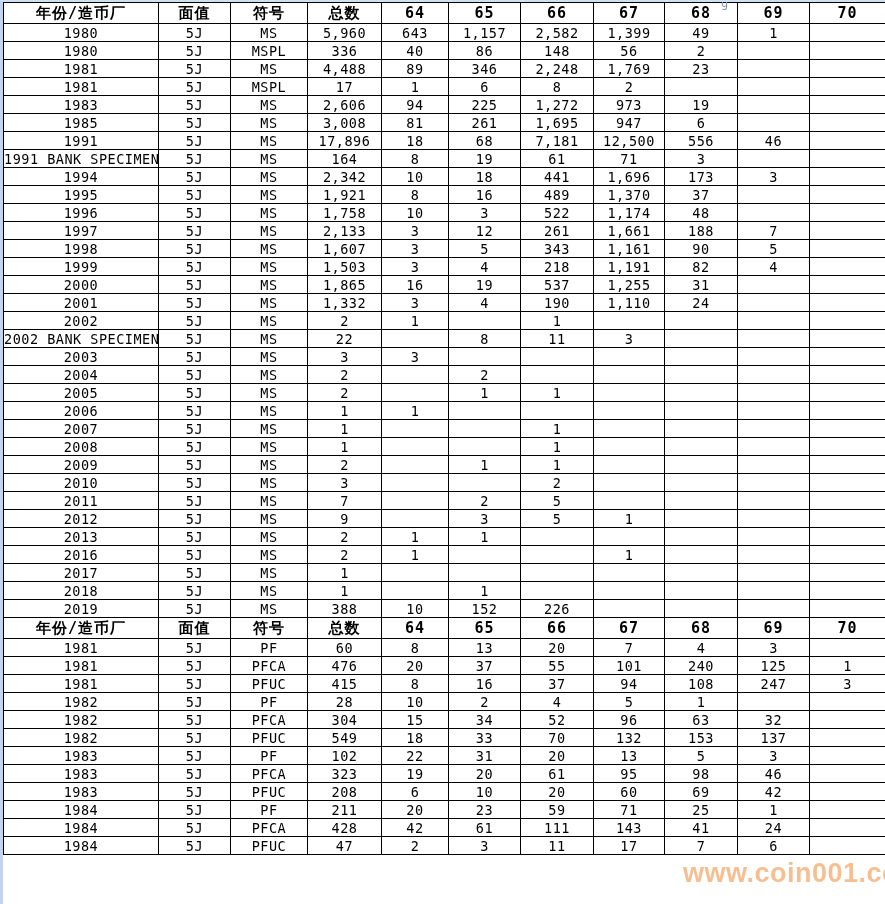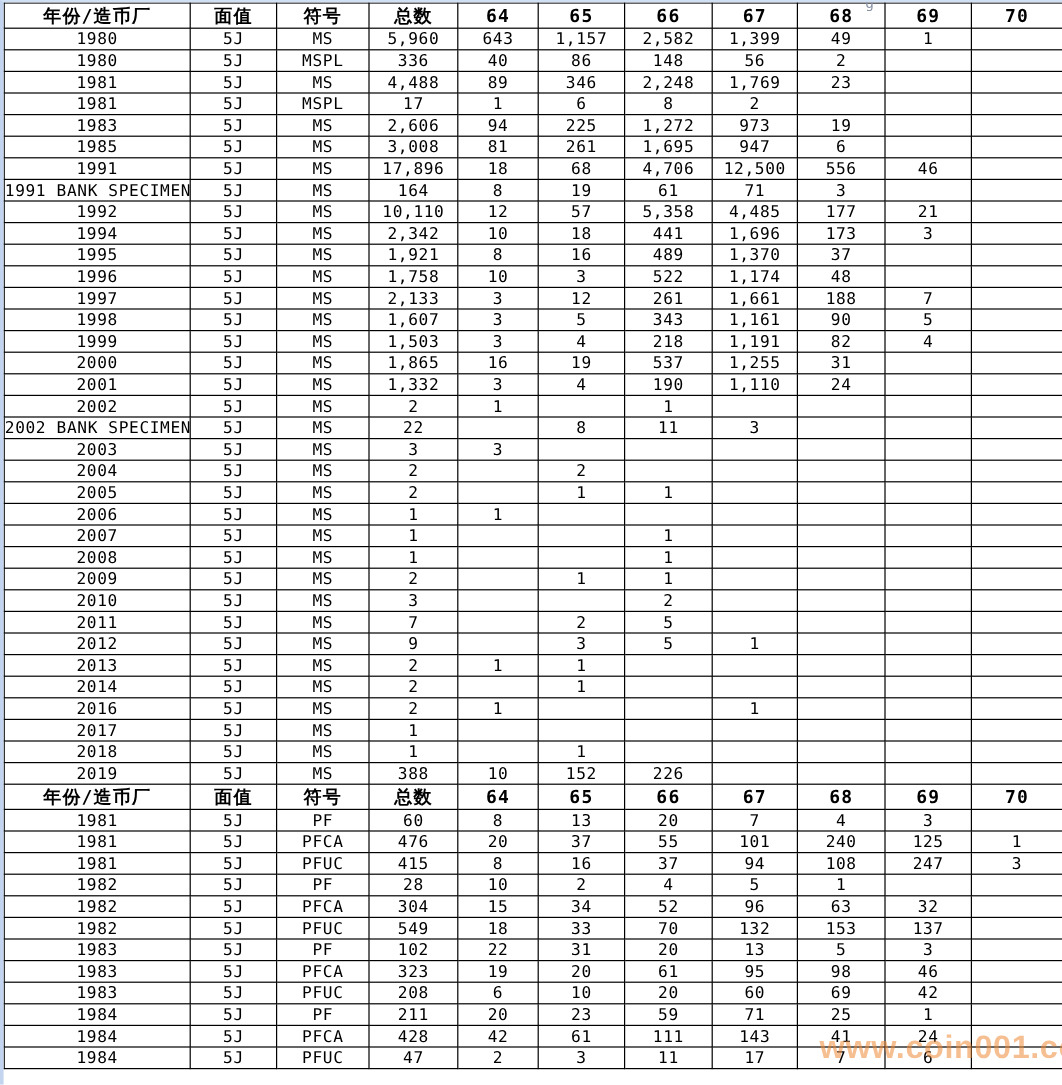--- a/index.html
+++ b/index.html
@@ -182,50 +182,37 @@
           <td></td>
           <td></td>
         </tr>
         <tr>
           <td>1991</td>
           <td>5J</td>
           <td>MS</td>
           <td>17,896</td>
           <td>18</td>
           <td>68</td>
-          <td>4,706</td>
+          <td>7,181</td>
           <td>12,500</td>
           <td>556</td>
           <td>46</td>
           <td></td>
         </tr>
         <tr>
           <td>1991 BANK SPECIMEN</td>
           <td>5J</td>
           <td>MS</td>
           <td>164</td>
           <td>8</td>
           <td>19</td>
           <td>61</td>
           <td>71</td>
           <td>3</td>
           <td></td>
-          <td></td>
-        </tr>
-        <tr>
-          <td>1992</td>
-          <td>5J</td>
-          <td>MS</td>
-          <td>10,110</td>
-          <td>12</td>
-          <td>57</td>
-          <td>5,358</td>
-          <td>4,485</td>
-          <td>177</td>
-          <td>21</td>
           <td></td>
         </tr>
         <tr>
           <td>1994</td>
           <td>5J</td>
           <td>MS</td>
           <td>2,342</td>
           <td>10</td>
           <td>18</td>
           <td>441</td>
@@ -480,33 +467,20 @@
           <td></td>
           <td></td>
           <td></td>
         </tr>
         <tr>
           <td>2013</td>
           <td>5J</td>
           <td>MS</td>
           <td>2</td>
           <td>1</td>
-          <td>1</td>
-          <td></td>
-          <td></td>
-          <td></td>
-          <td></td>
-          <td></td>
-        </tr>
-        <tr>
-          <td>2014</td>
-          <td>5J</td>
-          <td>MS</td>
-          <td>2</td>
-          <td></td>
           <td>1</td>
           <td></td>
           <td></td>
           <td></td>
           <td></td>
           <td></td>
         </tr>
         <tr>
           <td>2016</td>
           <td>5J</td>

